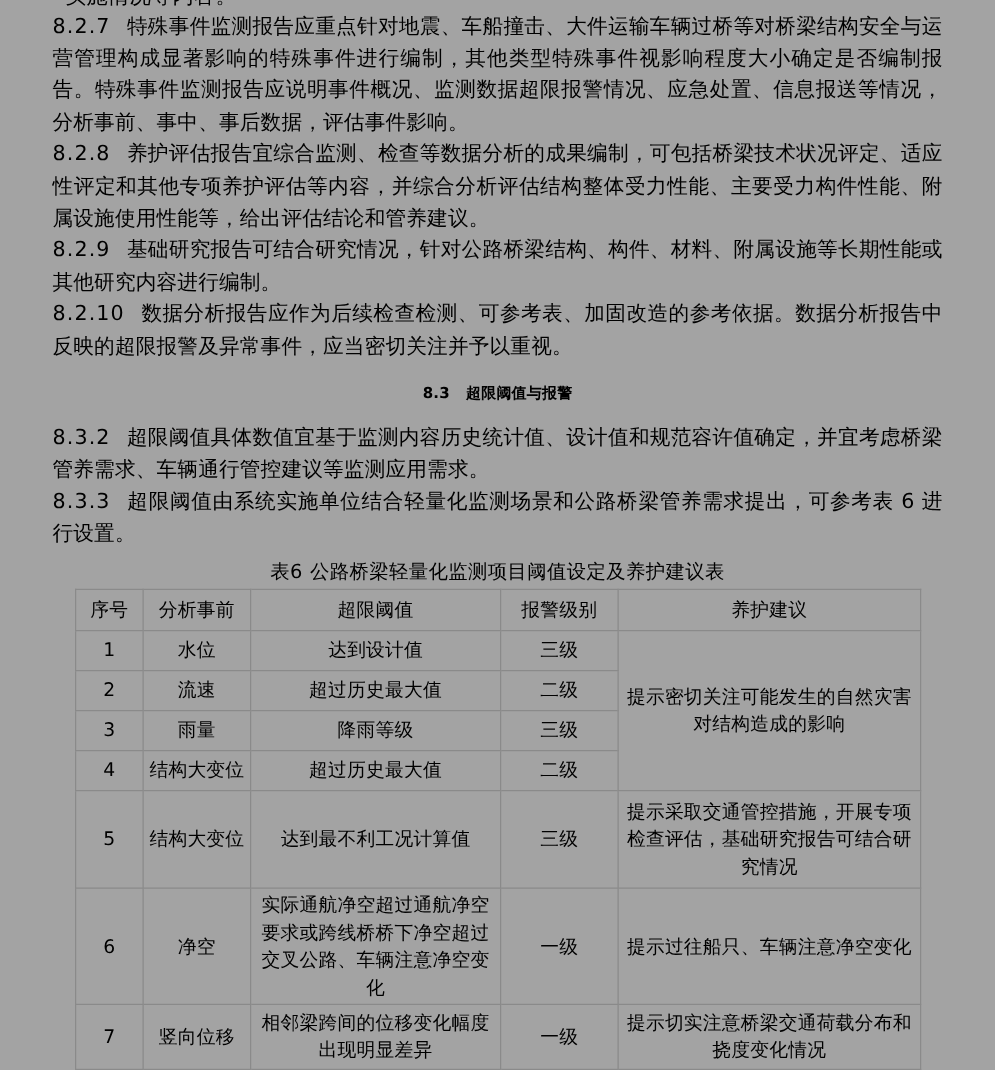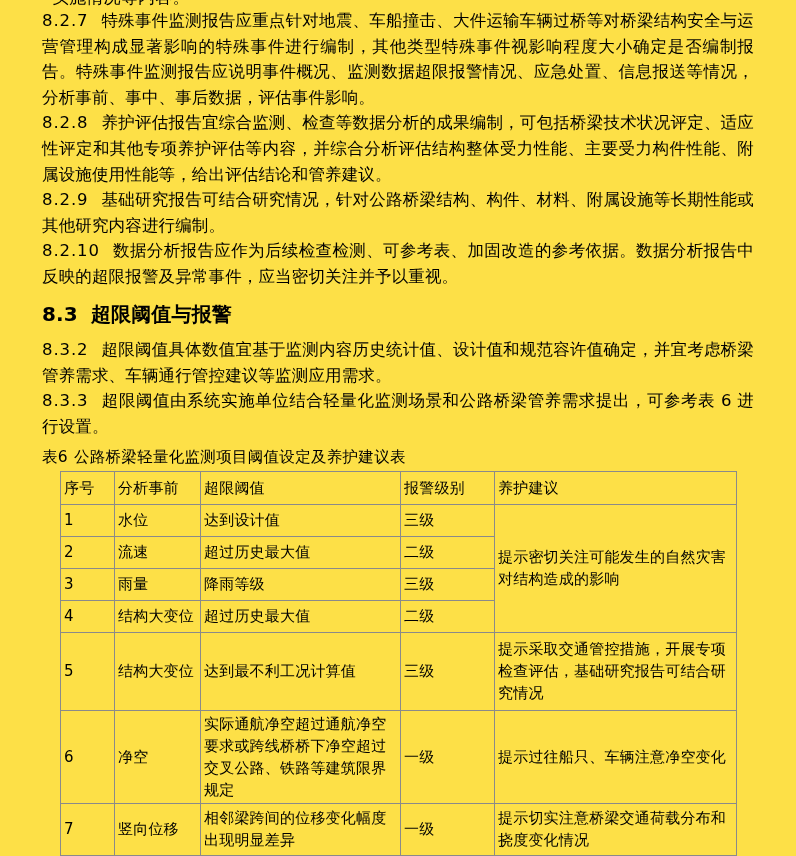--- a/index.html
+++ b/index.html
@@ -11,21 +11,21 @@
     width: 796px;
     height: 856px;
     overflow: hidden;
     font-family: "DejaVu Sans", "Liberation Sans", sans-serif;
     color: #000000;
   }
   .page {
     position: relative;
     width: 796px;
     height: 856px;
-    background: #fde047;
+    background: #a3a3a3;
     box-sizing: border-box;
     padding: 0 42px;
   }
 
   
   .clipped-top {
     height: 8px;
     overflow: hidden;
     position: relative;
     margin-left: 10px;
@@ -52,49 +52,52 @@
   }
   .para .num {
     letter-spacing: 0.9px;
   }
   .para .gap {
     display: inline-block;
     width: 13px;
   }
 
   .heading {
-    font-size: 20px;
+    font-size: 12px;
     line-height: 25.6px;
     margin: 12px 0 10px 0;
     letter-spacing: 0.15px;
+    text-align: center;
   }
   .heading .gap { display:inline-block; width: 13px; }
 
   
   .table-caption {
+    text-align: center;
     font-size: 15.5px;
     line-height: 22px;
     margin: 6px 0 3px 0;
     letter-spacing: 0.3px;
   }
   .table-caption .capgap { display:inline-block; width: 6px; }
 
   
   .tbl-wrap {
     margin: 0 auto;
     width: 676px;
   }
   table.doc-table {
     border-collapse: collapse;
     width: 676px;
     table-layout: fixed;
     font-size: 15px;
   }
   table.doc-table td, table.doc-table th {
     border: 1px solid #8a8a8a;
+    text-align: center;
     vertical-align: middle;
     padding: 2px 3px;
     font-weight: normal;
     line-height: 22px;
     letter-spacing: 0.2px;
   }
   table.doc-table thead td {
     height: 28px;
     line-height: 24px;
   }
@@ -198,21 +201,21 @@
           <td>5</td>
           <td>结构大变位</td>
           <td>达到最不利工况计算值</td>
           <td>三级</td>
           <td class="cell-multi">提示采取交通管控措施，开展专项检查评估，基础研究报告可结合研究情况</td>
         </tr>
 
         <tr style="height:80px">
           <td>6</td>
           <td>净空</td>
-          <td class="cell-multi">实际通航净空超过通航净空要求或跨线桥桥下净空超过交叉公路、铁路等建筑限界规定</td>
+          <td class="cell-multi">实际通航净空超过通航净空要求或跨线桥桥下净空超过交叉公路、车辆注意净空变化</td>
           <td>一级</td>
           <td class="cell-multi">提示过往船只、车辆注意净空变化</td>
         </tr>
 
         <tr style="height:52px">
           <td rowspan="3">7</td>
           <td rowspan="3">竖向位移</td>
           <td class="cell-multi">相邻梁跨间的位移变化幅度出现明显差异</td>
           <td>一级</td>
           <td class="cell-multi">提示切实注意桥梁交通荷载分布和挠度变化情况</td>

